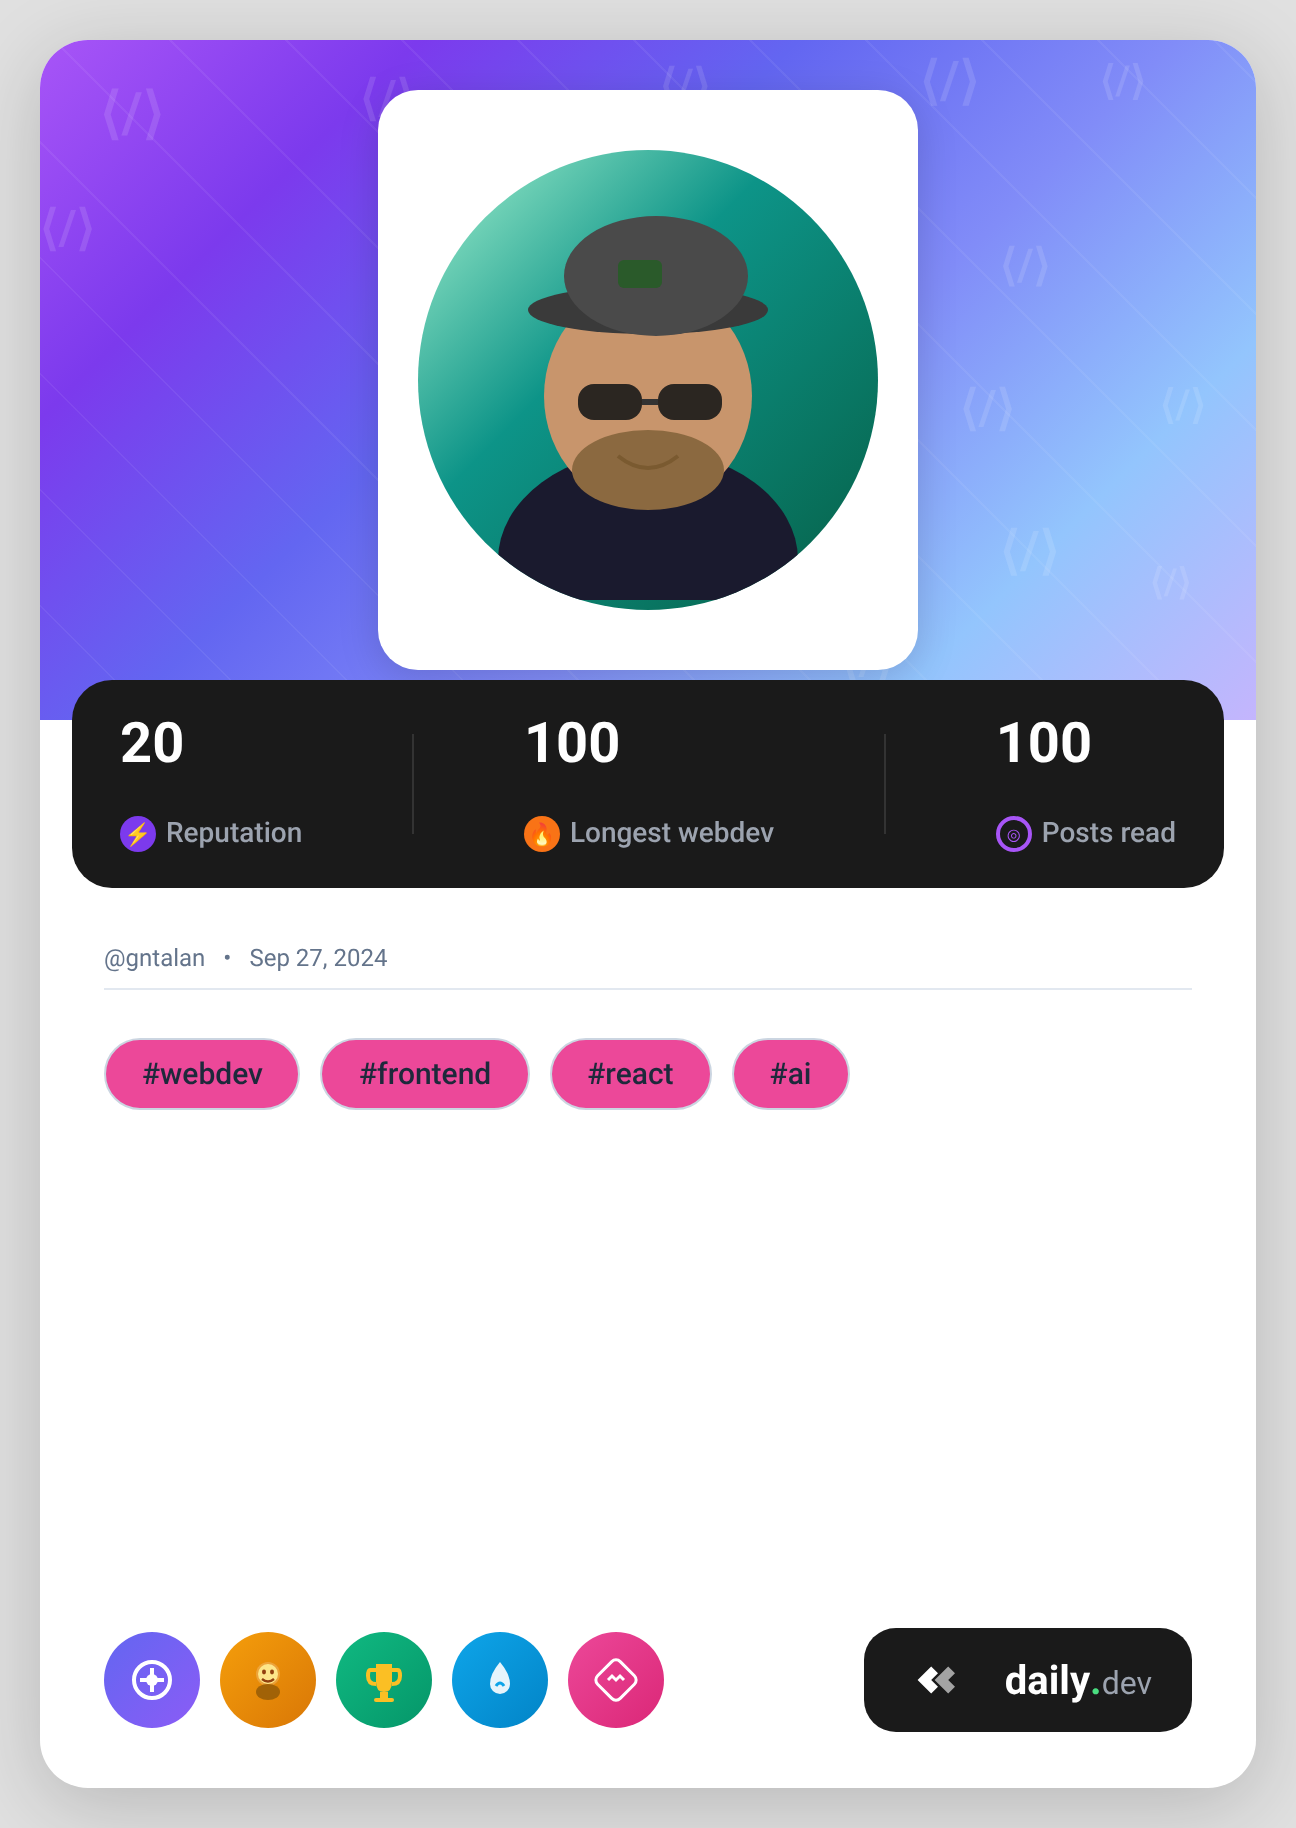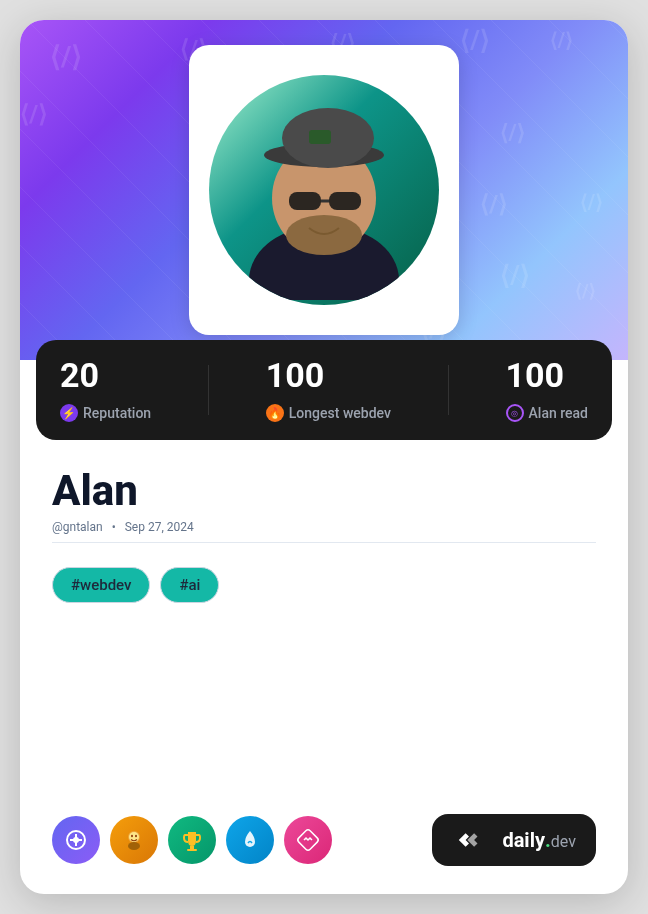--- a/index.html
+++ b/index.html
@@ -115,24 +115,24 @@
     }
 
     .stat-item {
       display: flex;
       flex-direction: column;
       align-items: flex-start;
     }
 
     .stat-number {
       color: #ffffff;
-      font-size: 34px;
+      font-size: 28px;
       font-weight: 700;
       line-height: 1;
-      margin-bottom: 12px;
+      margin-bottom: 22px;
     }
 
     .stat-label {
       display: flex;
       align-items: center;
       gap: 5px;
       color: #9ca3af;
       font-size: 14px;
       font-weight: 500;
     }
@@ -220,21 +220,21 @@
       margin-bottom: 32px;
     }
 
     .tag {
       border: 1.5px solid #cbd5e1;
       border-radius: 50px;
       padding: 8px 18px;
       font-size: 15px;
       font-weight: 500;
       color: #1e293b;
-      background: #14b8a6;
+      background: #ec4899;
     }
 
     
     .card-footer {
       display: flex;
       align-items: center;
       justify-content: space-between;
       padding: 0 32px 28px;
       flex-shrink: 0;
     }
@@ -373,37 +373,38 @@
         <span>Longest webdev</span>
       </div>
     </div>
 
     <div class="stat-divider"></div>
 
     <div class="stat-item">
       <span class="stat-number">100</span>
       <div class="stat-label">
         <span class="stat-icon icon-posts">◎</span>
-        <span>Alan read</span>
+        <span>Posts read</span>
       </div>
     </div>
   </div>
 
   <div class="card-body">
-    <h1 class="user-name">Alan</h1>
     <div class="user-meta">
       <span class="handle">@gntalan</span>
       <span class="separator">•</span>
       <span class="join-date">Sep 27, 2024</span>
     </div>
 
     <div class="divider-line"></div>
 
     <div class="tags-container">
       <span class="tag">#webdev</span>
+      <span class="tag">#frontend</span>
+      <span class="tag">#react</span>
       <span class="tag">#ai</span>
     </div>
   </div>
 
   <div class="card-footer">
     <div class="badges-row">
       <div class="badge-icon badge-1">
         <svg width="24" height="24" viewBox="0 0 24 24" fill="none" xmlns="http://www.w3.org/2000/svg">
           <circle cx="12" cy="12" r="9" stroke="white" stroke-width="2"></circle>
           <path d="M12 6 L12 18 M6 12 L18 12" stroke="white" stroke-width="2"></path>

